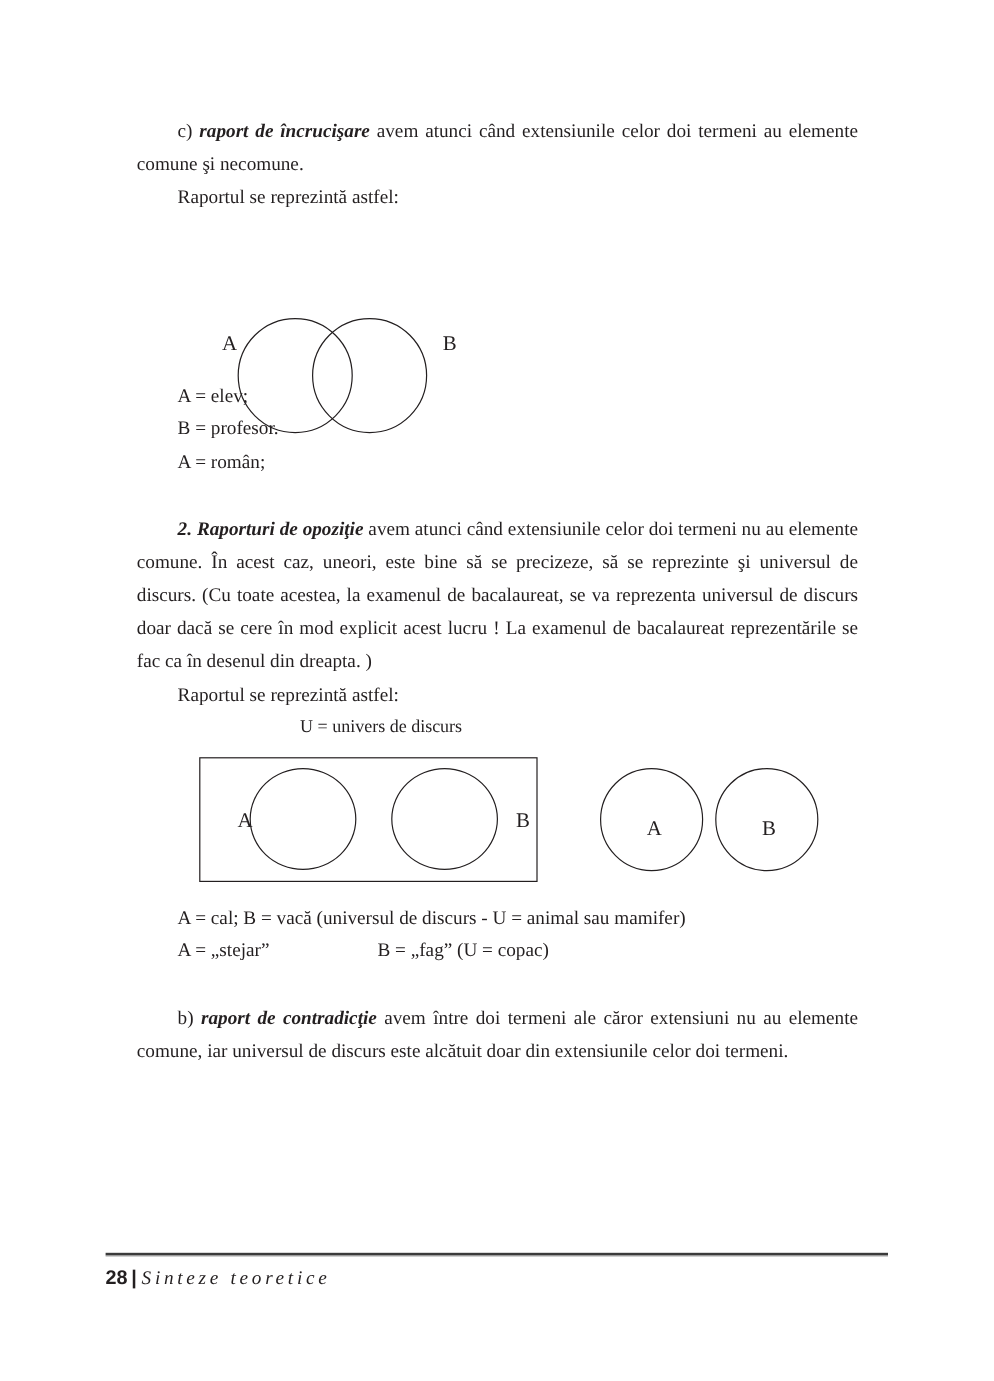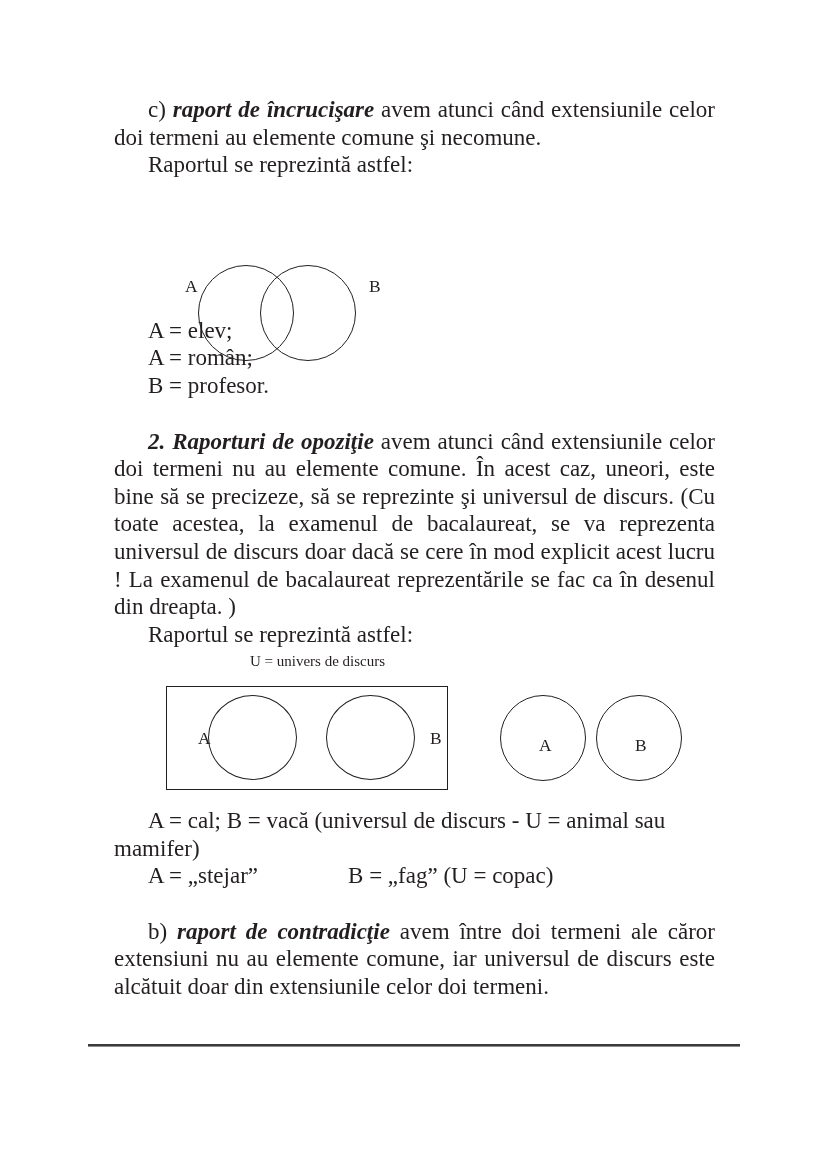--- a/index.html
+++ b/index.html
@@ -23,21 +23,21 @@
     background: #ffffff;
   }
   .content {
     position: absolute;
     left: 114px;
     top: 96px;
     width: 601px;
   }
   p.para {
     margin: 0;
-    font-size: 23px;
+    font-size: 16px;
     line-height: 27.6px;
     text-align: justify;
     text-justify: inter-word;
     text-indent: 34px;
     color: #231f20;
   }
   p.para.nojust { text-align: left; }
   .b-ital {
     font-weight: bold;
     font-style: italic;
@@ -141,22 +141,22 @@
     <div class="fig1">
       <div class="circ" style="left:84px; top:86px; width:96px; height:96px;"></div>
       <div class="circ" style="left:146px; top:86px; width:96px; height:96px;"></div>
       <span class="fig-label" style="left:71px; top:99px;">A</span>
       <span class="fig-label" style="left:255px; top:99px;">B</span>
     </div>
 
     <div class="gap-md"></div>
 
     <p class="para nojust">A = elev;</p>
+    <p class="para nojust">B = profesor.</p>
     <p class="para nojust">A = român;</p>
-    <p class="para nojust">B = profesor.</p>
 
     <div class="gap-lg"></div>
 
     <p class="para"><span class="b-ital">2. Raporturi de opoziţie</span><span> avem atunci când extensiunile celor doi termeni nu au elemente comune. În acest caz, uneori, este bine să se precizeze, să se reprezinte şi universul de discurs. (Cu toate acestea, la examenul de bacalaureat, se va reprezenta universul de discurs doar dacă se cere în mod explicit acest lucru ! La examenul de bacalaureat reprezentările se fac ca în desenul din dreapta. )</span></p>
 
 
     <p class="para">Raportul se reprezintă astfel:</p>
 
     <p class="caption-center">U = univers de discurs</p>
 
@@ -183,15 +183,18 @@
     <p class="para nojust"><span>A = „stejar”</span><span style="display:inline-block;width:90px;"></span><span>B = „fag” (U = copac)</span></p>
 
     <div class="gap-lg"></div>
 
     <p class="para"><span>b) </span><span class="b-ital">raport de contradicţie</span><span> avem între doi termeni ale căror extensiuni nu au elemente comune, iar universul de discurs este alcătuit doar din extensiunile celor doi termeni.</span></p>
 
   </div>
 
   <div class="footer">
     <div class="footer-rule"></div>
+    <div class="footer-text">
+      <span class="footer-num">28</span><span class="footer-sep">|</span><span class="footer-title">Sinteze teoretice</span>
+    </div>
   </div>
 
 </div>
 
 </body></html>

